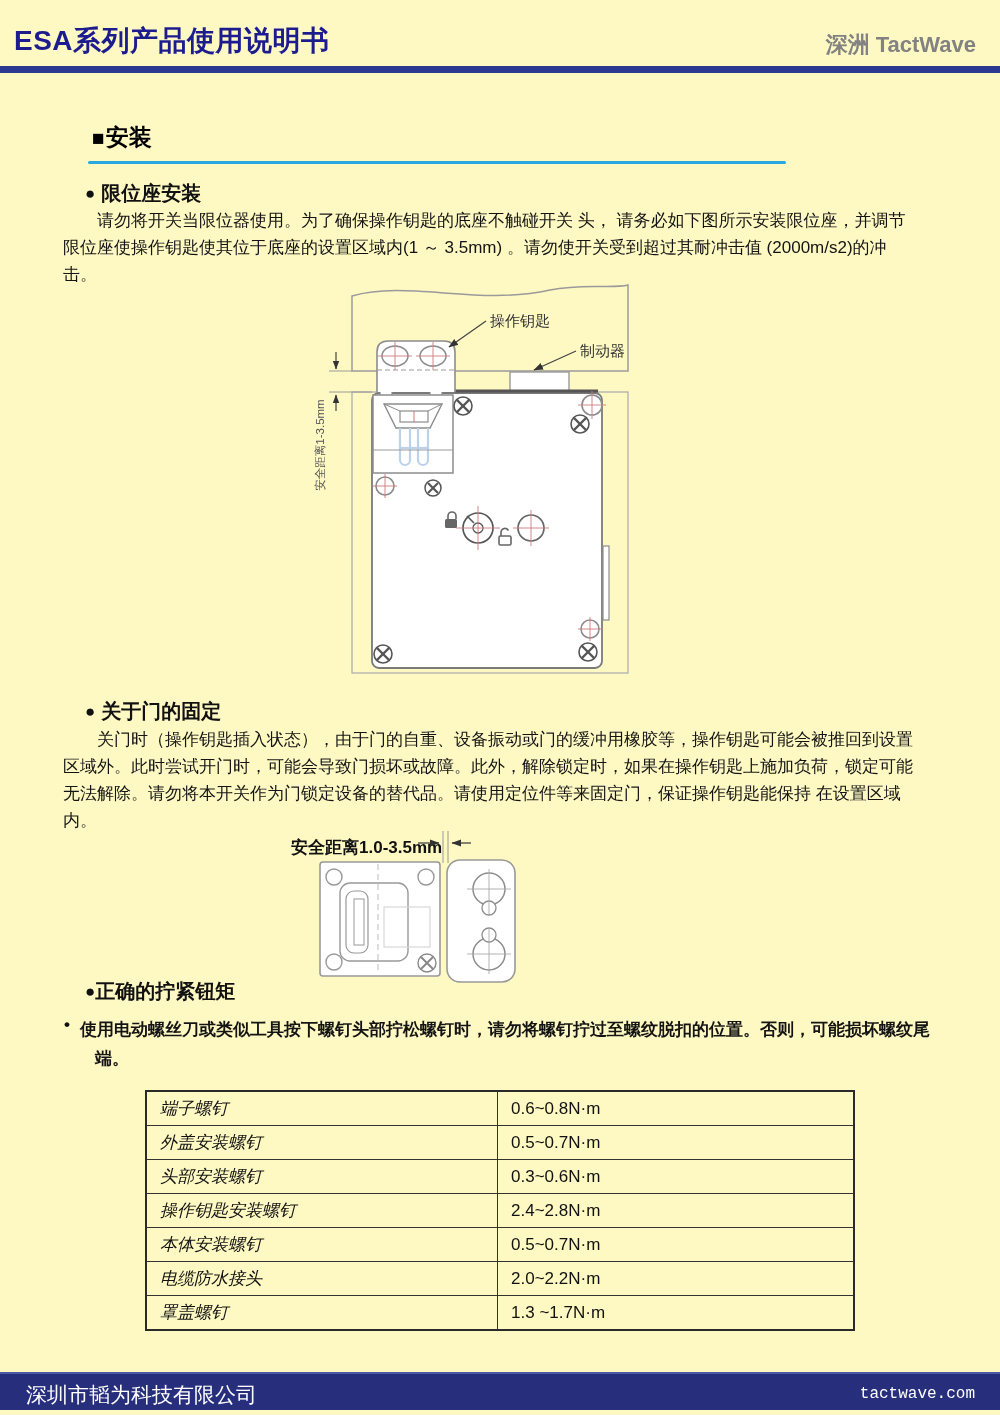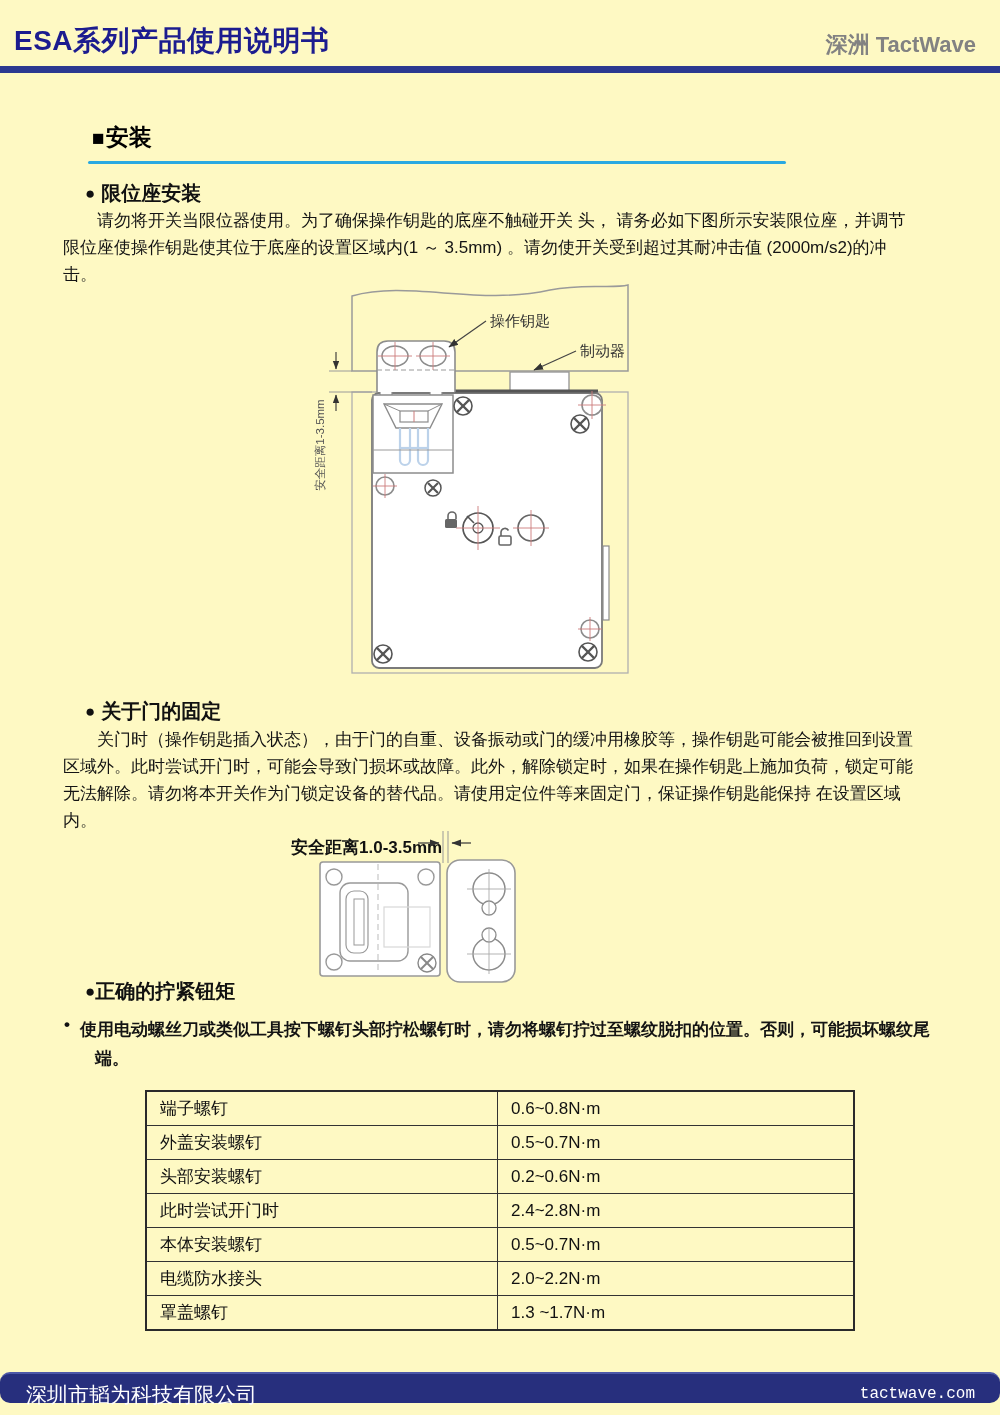--- a/index.html
+++ b/index.html
@@ -34,26 +34,26 @@
   .diag{position:absolute;}
   #diagram1{left:288px;top:278px;}
   #diagram2{left:278px;top:823px;}
   .dlabel{font-family:"Liberation Sans","DejaVu Sans",sans-serif;}
 
   
   table.torque{position:absolute;left:145px;top:1090px;width:710px;border-collapse:collapse;
                border:2px solid #2a2a2a;}
   table.torque td{border:1.5px solid #333;height:33px;font-size:17px;font-weight:500;
                   padding:0 0 0 13px;color:#111;vertical-align:middle;}
-  td.c1{width:346px;}
+  td.c1{width:346px;font-style:italic;}
   td.c2{width:349px;}
 
   
-  .footer{position:absolute;left:0;right:0;top:1372px;height:31px;box-sizing:border-box;
-          background:#272f7d;border-top:2px solid #4d58a8;border-radius:10px;}
+  .footer{position:absolute;left:0;right:0;top:1372px;height:38px;box-sizing:border-box;
+          background:#272f7d;border-top:2px solid #4d58a8;}
   .footer .company{position:absolute;left:26px;top:0;line-height:41px;color:#fff;font-size:21px;font-weight:500;}
   .footer .site{position:absolute;right:25px;top:0;line-height:41px;color:#fff;font-size:16px;
                 font-family:Liberation Mono, monospace;}
 </style>
 </head>
 <body>
 
 <div class="page">
 
   <div class="doc-title">ESA系列产品使用说明书</div>
@@ -253,24 +253,24 @@
       <tr>
         <td class="c1">端子螺钉</td>
         <td class="c2">0.6~0.8N·m</td>
       </tr>
       <tr>
         <td class="c1">外盖安装螺钉</td>
         <td class="c2">0.5~0.7N·m</td>
       </tr>
       <tr>
         <td class="c1">头部安装螺钉</td>
-        <td class="c2">0.2~0.6N·m</td>
-      </tr>
-      <tr>
-        <td class="c1">此时尝试开门时</td>
+        <td class="c2">0.3~0.6N·m</td>
+      </tr>
+      <tr>
+        <td class="c1">操作钥匙安装螺钉</td>
         <td class="c2">2.4~2.8N·m</td>
       </tr>
       <tr>
         <td class="c1">本体安装螺钉</td>
         <td class="c2">0.5~0.7N·m</td>
       </tr>
       <tr>
         <td class="c1">电缆防水接头</td>
         <td class="c2">2.0~2.2N·m</td>
       </tr>

